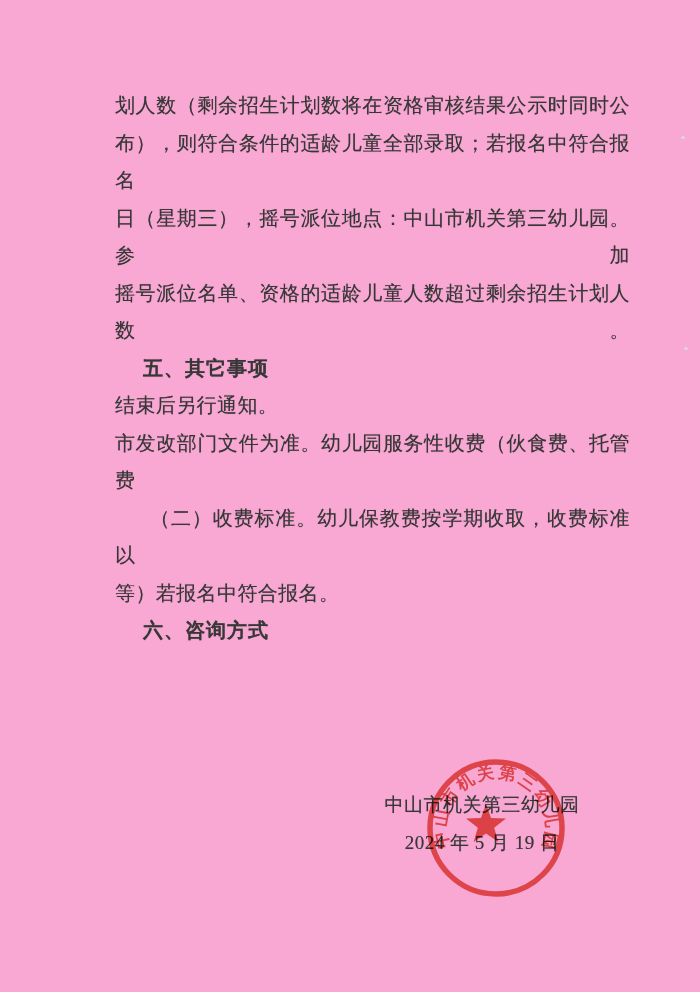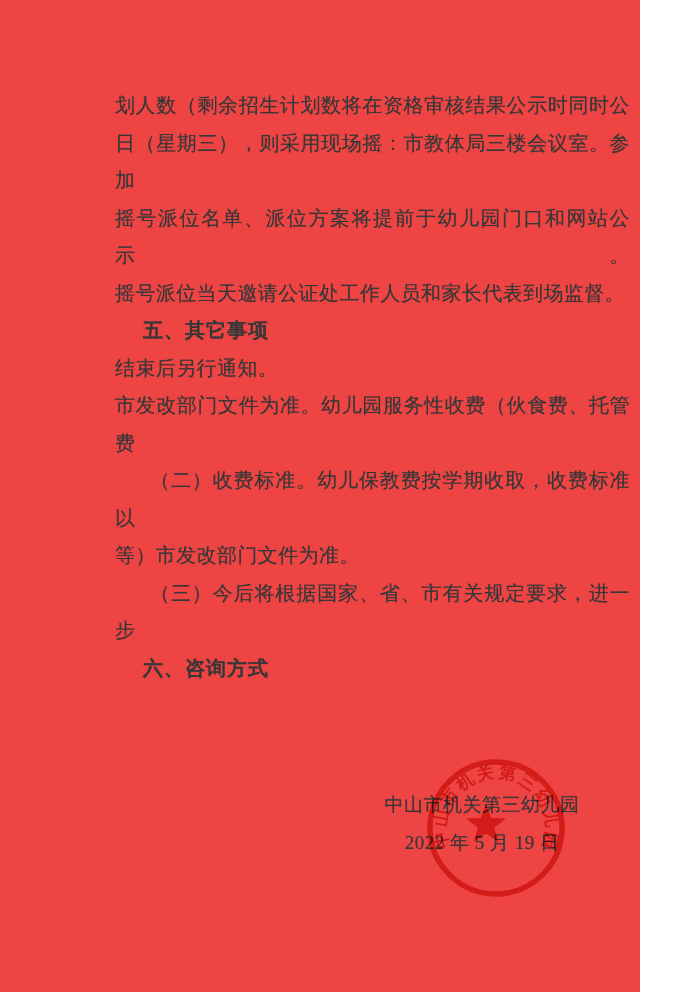--- a/index.html
+++ b/index.html
@@ -2,23 +2,23 @@
 <html><head>
 <meta charset="utf-8">
 <style>
   html, body {
     margin: 0;
     padding: 0;
     background: #ffffff;
   }
   .page {
     position: relative;
-    width: 640px;
+    width: 700px;
     height: 992px;
-    background: #ef4444;
+    background: #f9a8d4;
     overflow: hidden;
     font-family: "Liberation Serif", serif;
   }
   .doc {
     position: absolute;
     left: 115px;
     top: 87px;
     width: 515px;
     color: #373737;
     font-size: 20px;
@@ -75,36 +75,35 @@
   .speck-1 { left: 681px; top: 136px; }
   .speck-2 { left: 684px; top: 347px; }
 </style>
 </head>
 <body>
 
 <div class="page">
 
   <div class="doc">
     <div class="ln jf">划人数（剩余招生计划数将在资格审核结果公示时同时公</div>
-    <div class="ln jf">日（星期三），则采用现场摇：市教体局三楼会议室。参加</div>
-    <div class="ln jf">摇号派位名单、派位方案将提前于幼儿园门口和网站公示。</div>
-    <div class="ln">摇号派位当天邀请公证处工作人员和家长代表到场监督。</div>
+    <div class="ln jf">布），则符合条件的适龄儿童全部录取；若报名中符合报名</div>
+    <div class="ln jf">日（星期三），摇号派位地点：中山市机关第三幼儿园。参加</div>
+    <div class="ln jf">摇号派位名单、资格的适龄儿童人数超过剩余招生计划人数。</div>
     <div class="ln hd">五、其它事项</div>
     <div class="ln">结束后另行通知。</div>
     <div class="ln jf">市发改部门文件为准。幼儿园服务性收费（伙食费、托管费</div>
     <div class="ln ind jf">（二）收费标准。幼儿保教费按学期收取，收费标准以</div>
-    <div class="ln">等）市发改部门文件为准。</div>
-    <div class="ln ind jf">（三）今后将根据国家、省、市有关规定要求，进一步</div>
+    <div class="ln">等）若报名中符合报名。</div>
     <div class="ln hd">六、咨询方式</div>
 
   </div>
 
   <div class="sig-block">
     <div class="ln">中山市机关第三幼儿园</div>
-    <div class="ln">2022 年 5 月 19 日</div>
+    <div class="ln">2024 年 5 月 19 日</div>
   </div>
 
   <svg class="seal" viewBox="0 0 144 144" xmlns="http://www.w3.org/2000/svg">
 
     <circle cx="72" cy="72" r="66" fill="none" stroke="#dc4331" stroke-width="5.5" opacity="0.92"></circle>
 
     <path d="M62,48 L67.05,62.04 L81.97,62.51 L70.18,71.66 L74.34,85.99 L62,77.6 L49.66,85.99 L53.82,71.66 L42.03,62.51 L56.95,62.04 Z" fill="#dc4331" opacity="0.95"></path>
 
     <defs>
       <path id="sealArc" d="M 28.7,97 A 50,50 0 1 1 115.3,97" fill="none"></path>

